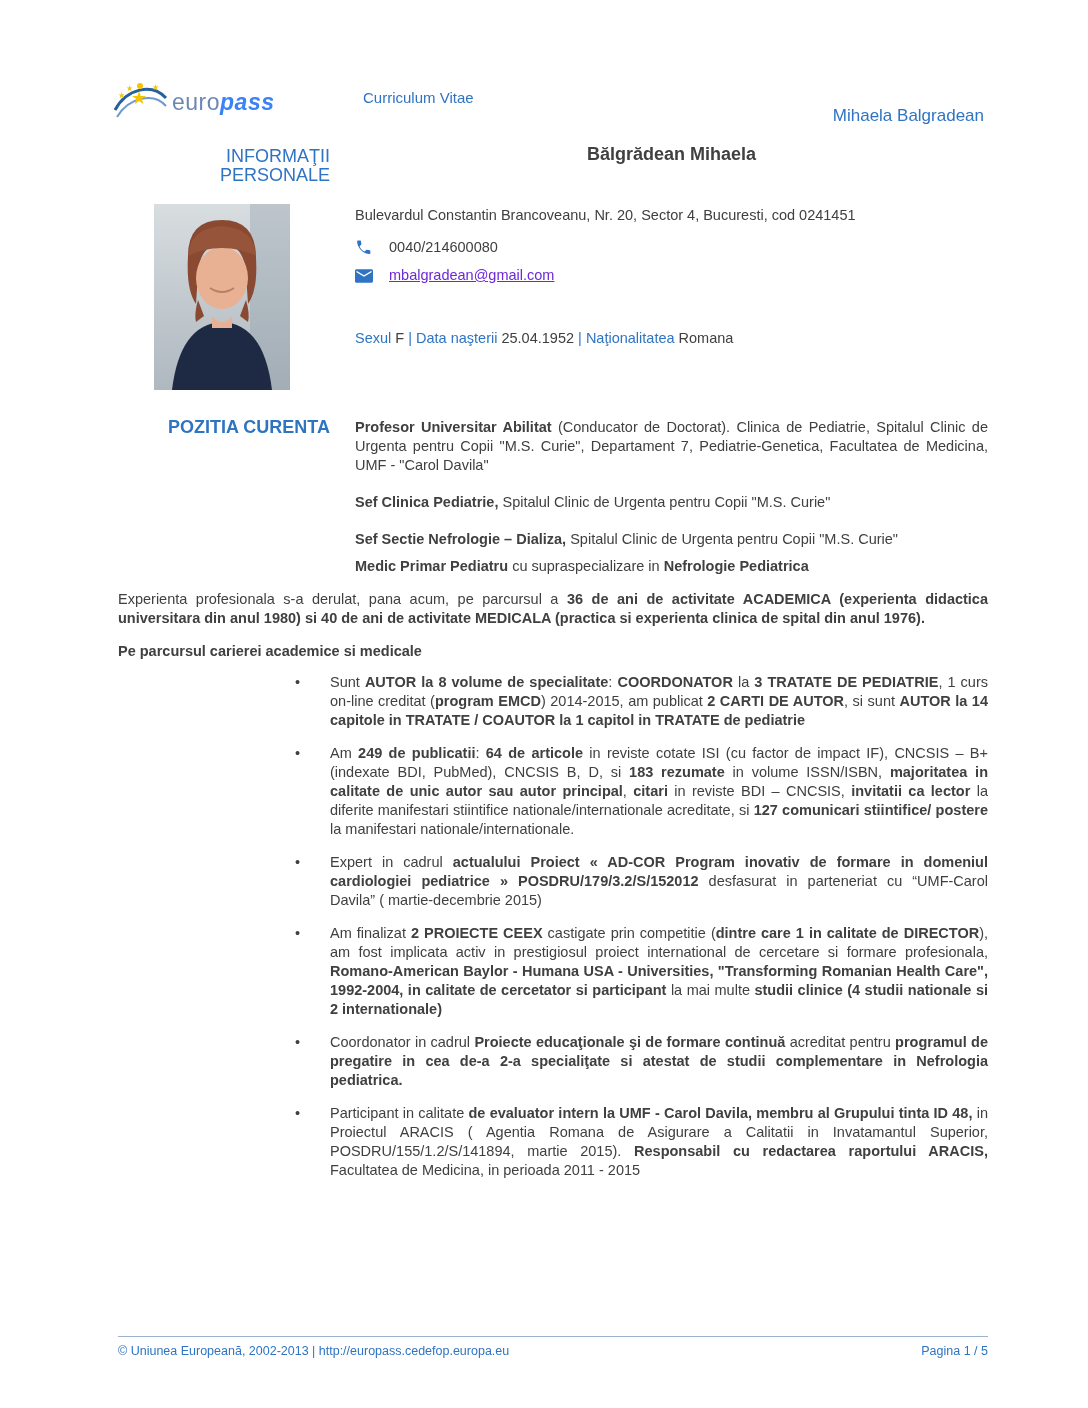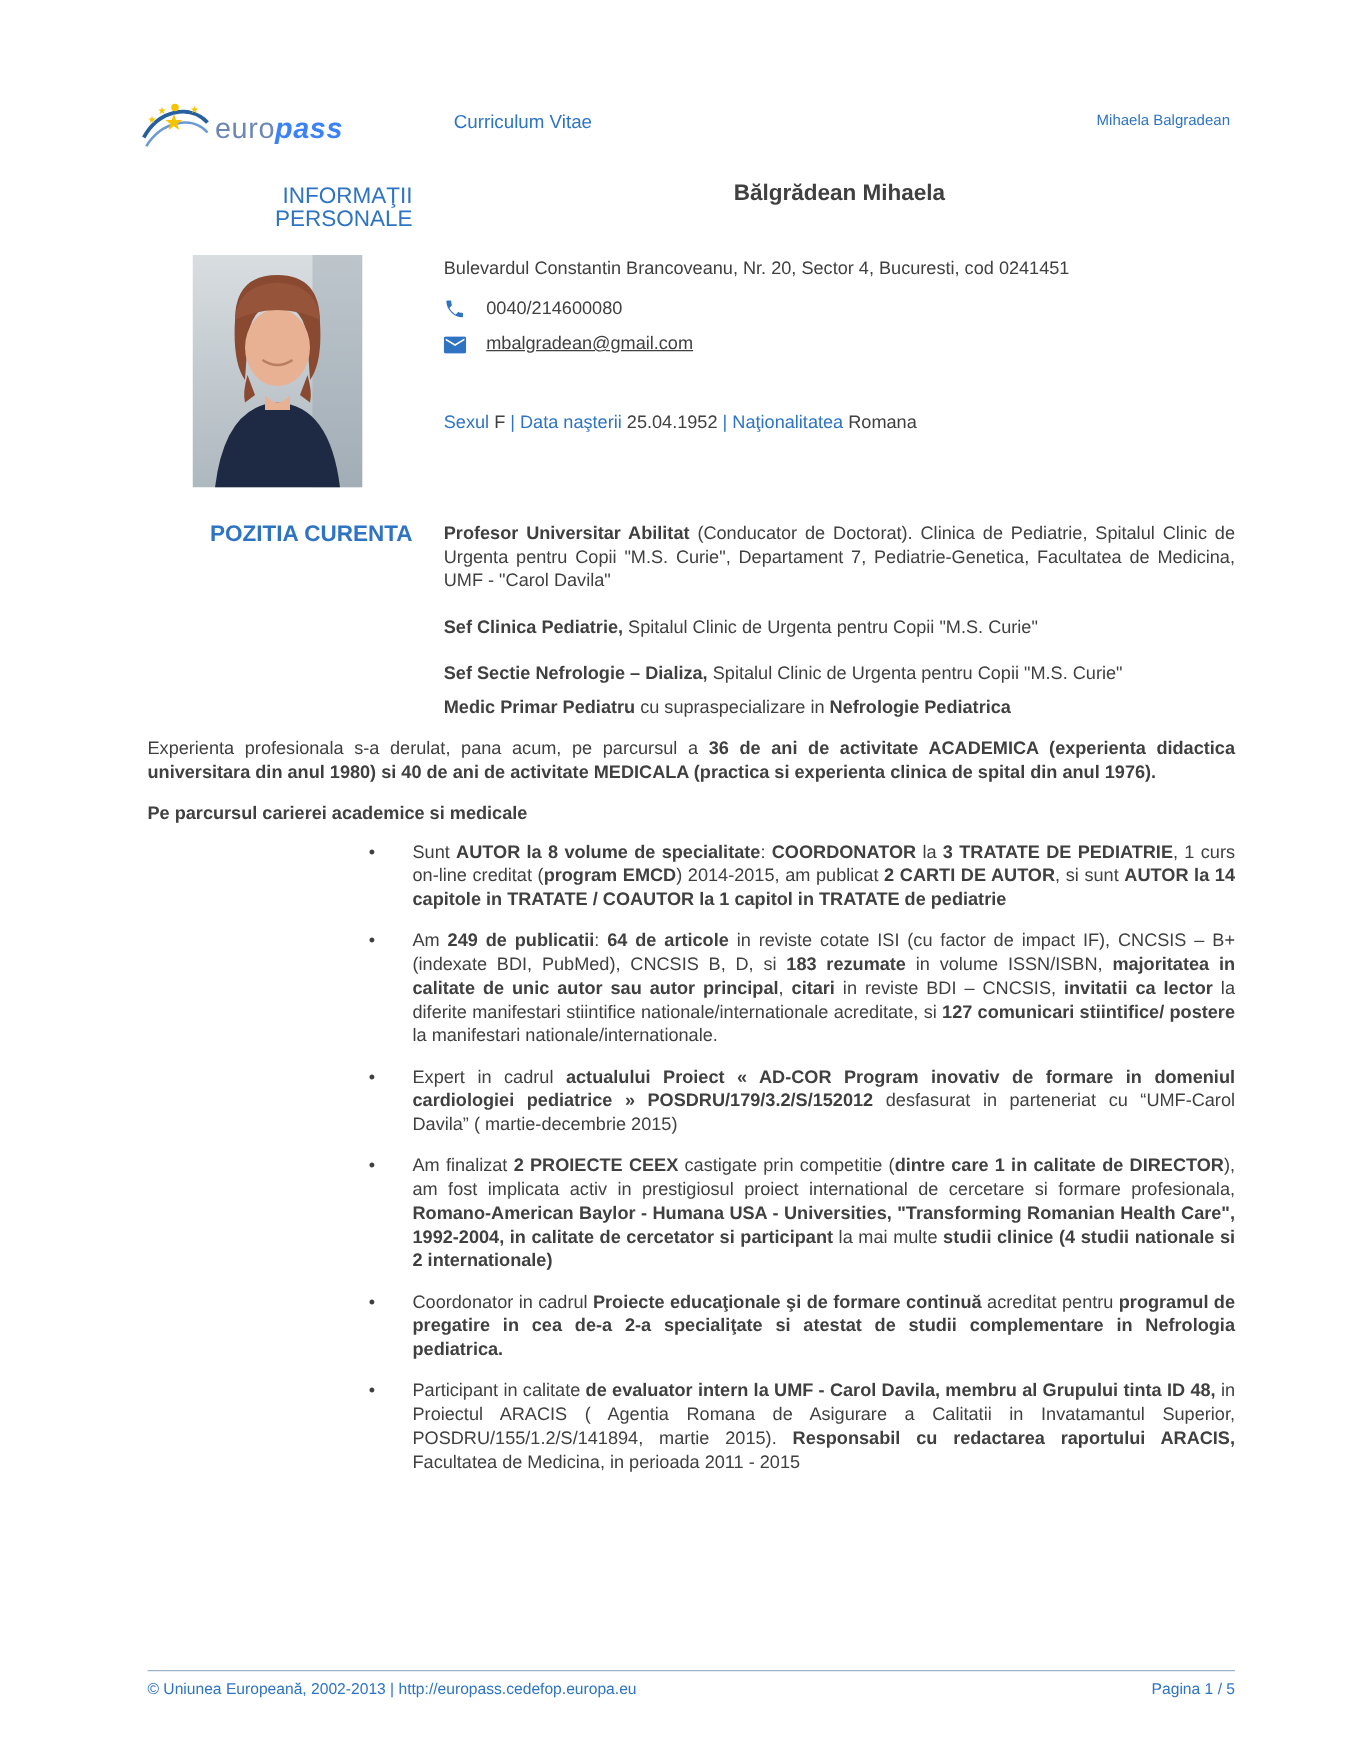--- a/index.html
+++ b/index.html
@@ -12,39 +12,39 @@
     color: #404040;
     overflow: hidden;
   }
   
   .hdr { position:absolute; top:80px; left:0; right:0; height:48px; }
   .logo { position:absolute; left:112px; top:0; display:flex; align-items:center; }
   .logo-text { font-size:23px; margin-left:4px; letter-spacing:0.5px; }
   .logo-euro { color:#6d87b5; font-weight:normal; }
   .logo-pass { color:#3b82f6; font-weight:bold; font-style:italic;text-align:center; }
   .doc-type { position:absolute; left:363px; top:9px; color:#2e74c3; font-size:15px; }
-  .owner    { position:absolute; right:104px; top:9px; color:#2e74c3; font-size:12px; }
+  .owner    { position:absolute; right:104px; top:26px; color:#2e74c3; font-size:17px; }
 
   
   .main { position:absolute; top:142px; left:118px; width:870px; font-size:14.5px; line-height:19px; }
   .row { display:grid; grid-template-columns:212px 25px 633px; }
   .lbl { text-align:right; color:#2e74c3; font-size:18px; }
   .lbl.bold { font-weight:bold; }
   b { font-weight:bold; }
 
   .person-name { font-size:18px; font-weight:bold; color:#404040; line-height:24px;text-align:center; }
   .row-photo { margin-top:19px; }
   .photo-cell { display:flex; justify-content:flex-end; padding-right:40px; }
   .photo { width:136px; height:186px; display:block; }
 
   .contact-line { display:flex; align-items:center; }
   .contact-line .cicon { width:20px; margin-right:14px; display:flex; align-items:center; }
   .phone-row { margin-top:13px; }
   .email-row { margin-top:9px; }
-  .email-link { color:#404040; text-decoration:underline; }
+  .email-link { color:#6d28d9; text-decoration:underline; }
   .sex-row { margin-top:44px; }
   .blue { color:#2e74c3; }
 
   .row-position { margin-top:28px; }
   .pos-p { text-align:justify; }
   .pos-p + .pos-p { margin-top:18px; }
   .pos-p.last { margin-top:8px; }
 
   .exp-heading { margin-top:32px; display:grid; grid-template-columns:212px 1fr; }
   .exp-label { text-align:right; color:#2e74c3; font-weight:bold; font-size:14.5px; line-height:20px; }

